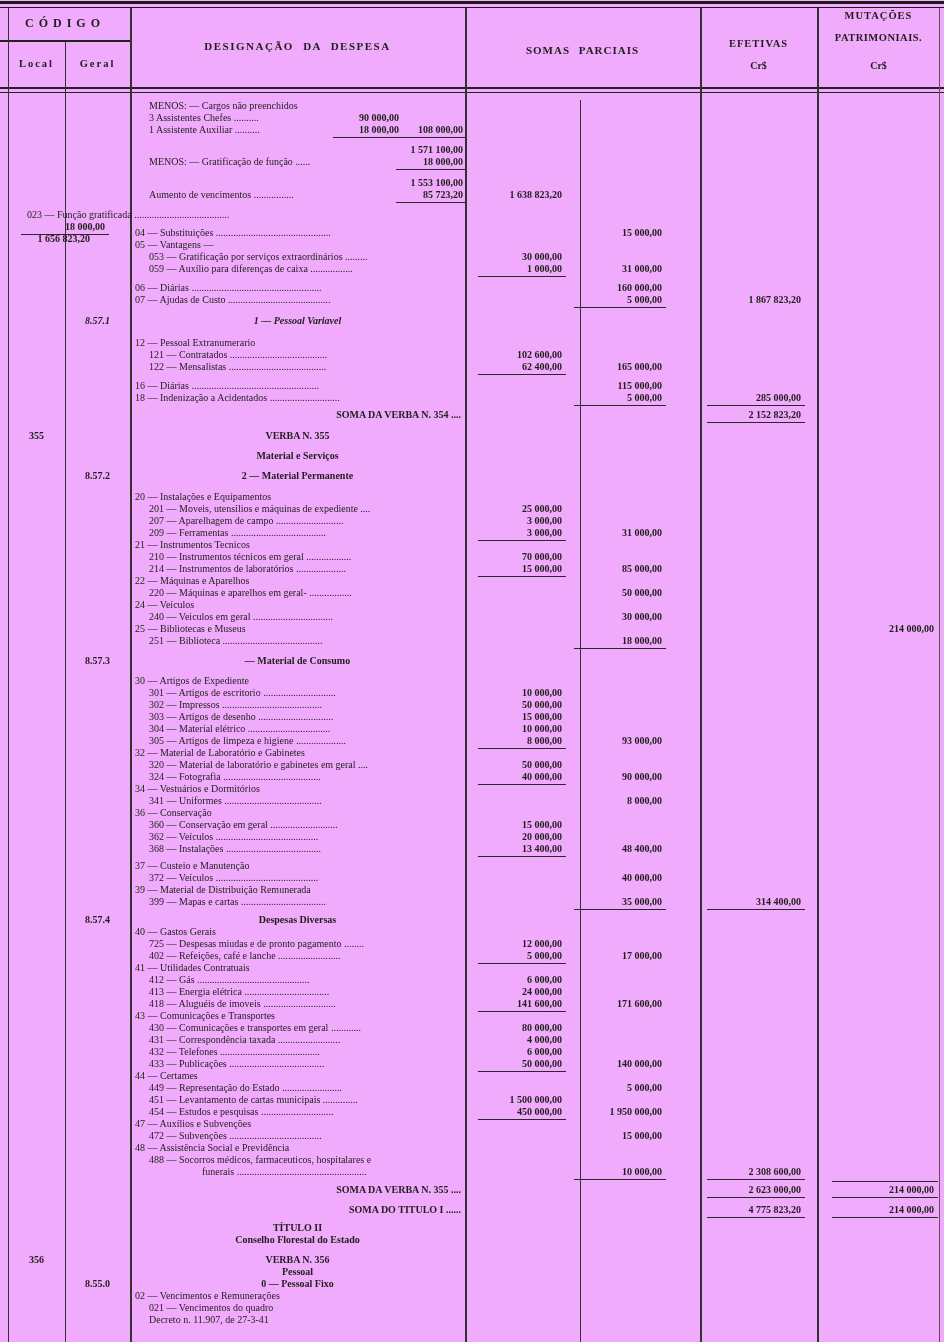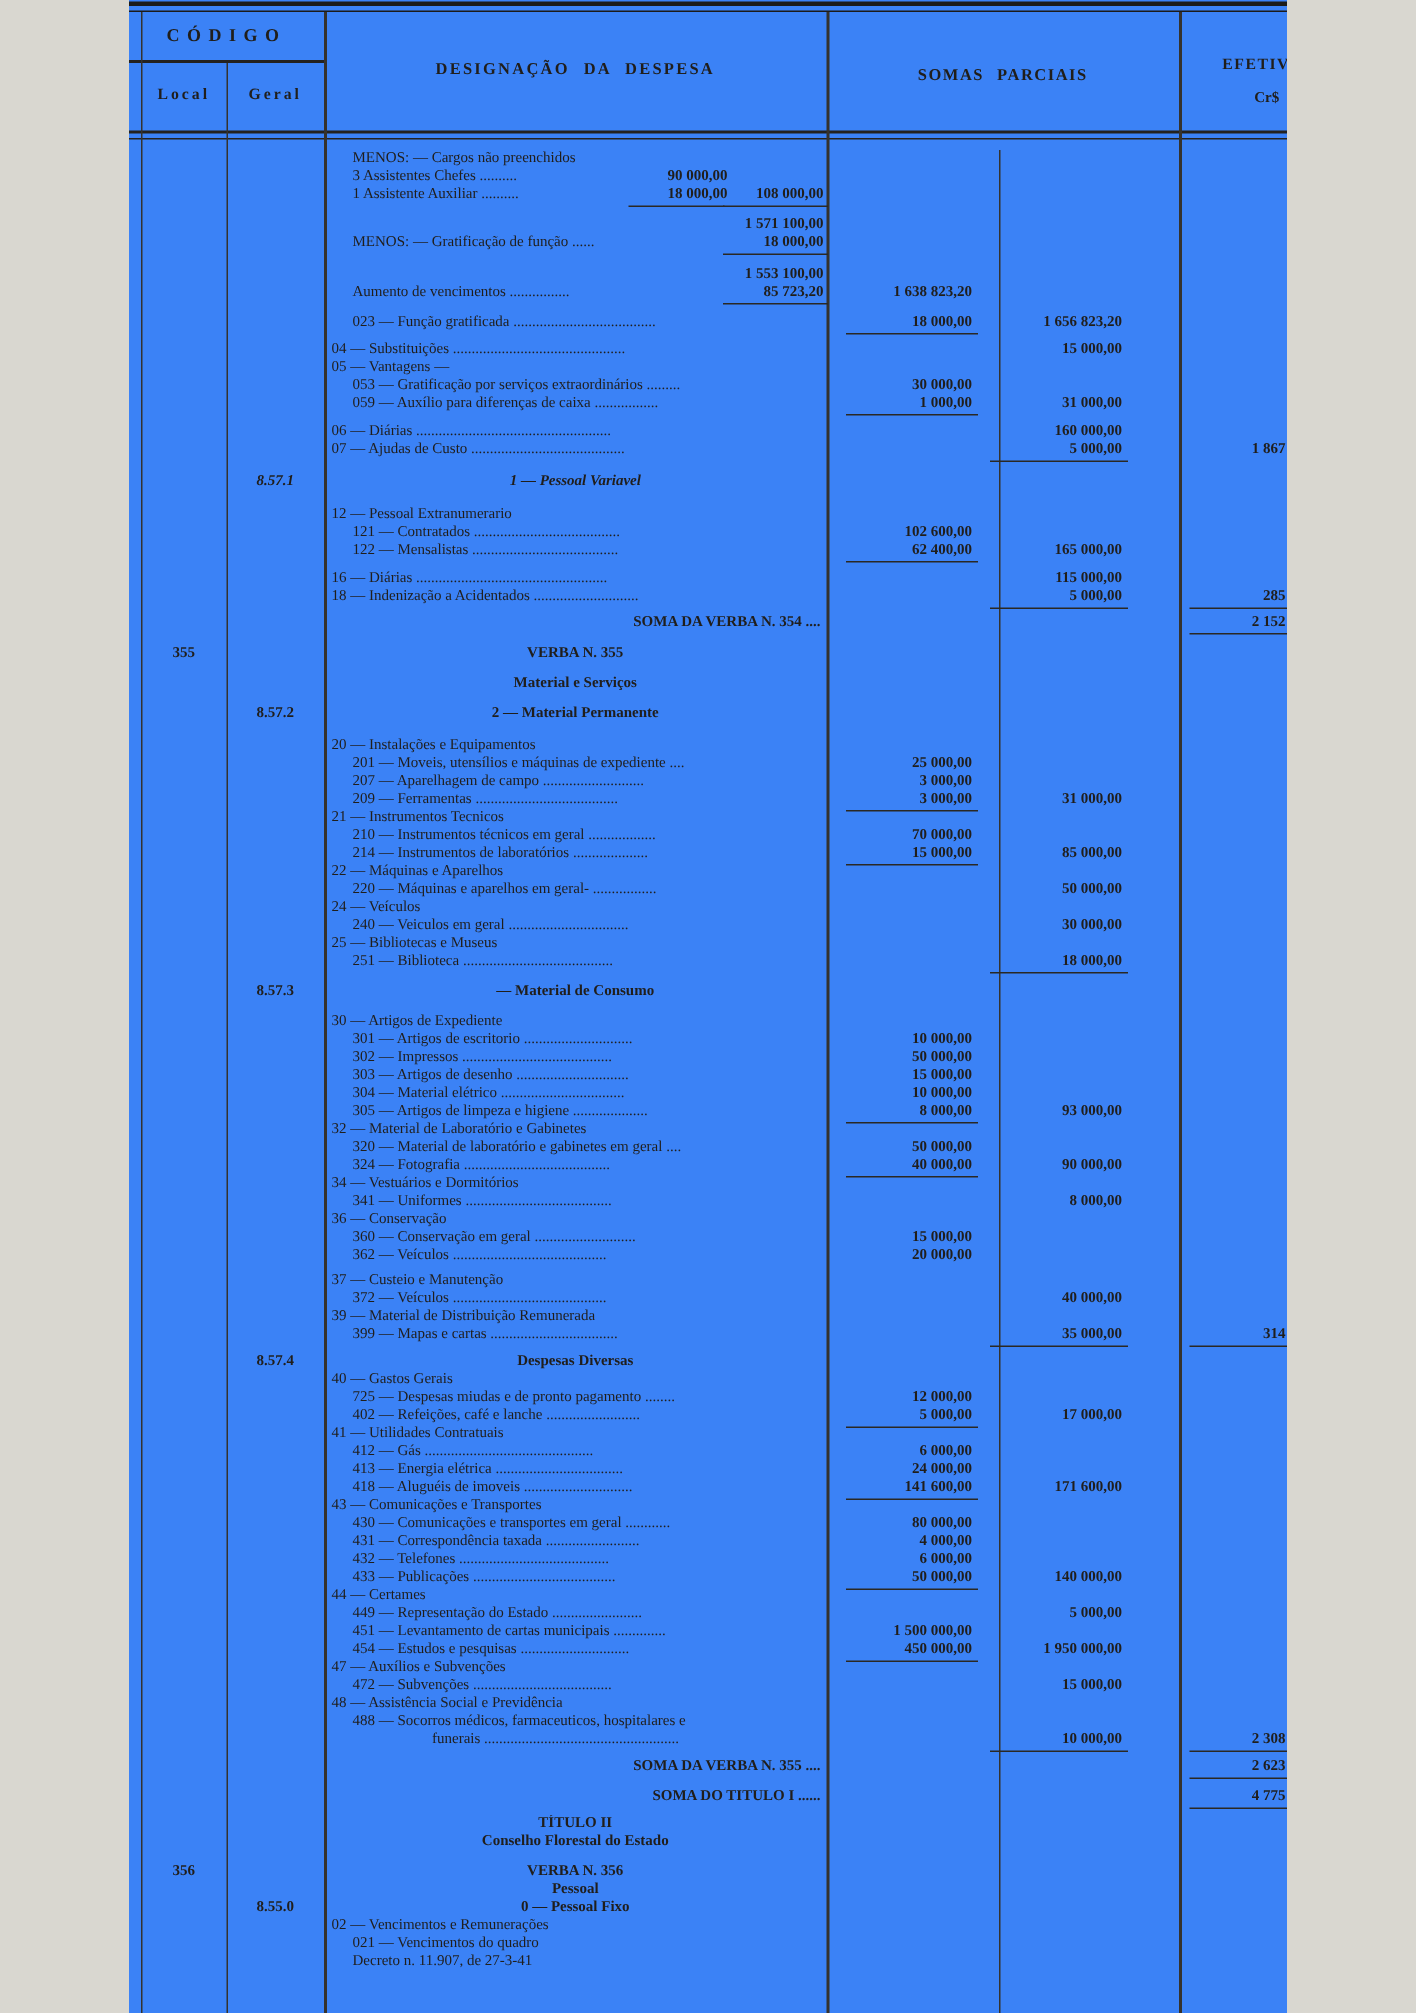--- a/index.html
+++ b/index.html
@@ -1,18 +1,18 @@
 <!DOCTYPE html>
 <html lang="pt"><head>
 <meta charset="utf-8">
 <style>
   html,body{margin:0;padding:0;background:#d9d7d0;}
   .page{
-    position:relative;width:772px;height:1342px;margin:0 auto;
-    background:#3b82f6;overflow:hidden;
+    position:relative;width:944px;height:1342px;margin:0 auto;
+    background:#f0abfc;overflow:hidden;
     font-family:"Liberation Serif","DejaVu Serif",serif;
     color:#201e1b;
   }
   
   .rule-top{position:absolute;left:0;right:0;top:1px;height:3px;
     border-top:3px solid #1c1b19;border-bottom:1px solid #1c1b19;}
   .rule-codigo{position:absolute;left:0;top:40px;width:130px;border-bottom:2px solid #24221f;}
   .rule-header{position:absolute;left:0;right:0;top:87px;height:3px;
     border-top:2px solid #24221f;border-bottom:1px solid #24221f;}
   .vline{position:absolute;background:#35322d;}
@@ -169,21 +169,21 @@
         <div class="c-desig i1">
           <div class="lbl">Aumento de vencimentos ................</div>
           <div class="d1"></div>
           <div class="d2 u">85 723,20</div>
         </div>
         <div class="c-sp1">1 638 823,20</div>
         <div class="c-sp2"></div>
         <div class="c-ef"></div>
         <div class="c-mu"></div>
       </div>
-      <div class="trow" style="margin-top: 8px;">
+      <div class="trow" style="margin-top: 8px; flex-direction: column;">
         <div class="c-local"></div>
         <div class="c-geral"></div>
         <div class="c-desig i1">
           <div class="lbl">023 — Função gratificada ......................................</div>
         </div>
         <div class="c-sp1 u">18 000,00</div>
         <div class="c-sp2">1 656 823,20</div>
         <div class="c-ef"></div>
         <div class="c-mu"></div>
       </div>
@@ -661,20 +661,31 @@
         <div class="c-mu"></div>
       </div>
       <div class="trow">
         <div class="c-local"></div>
         <div class="c-geral"></div>
         <div class="c-desig i1">
           <div class="lbl">362 — Veículos .........................................</div>
         </div>
         <div class="c-sp1">20 000,00</div>
         <div class="c-sp2"></div>
+        <div class="c-ef"></div>
+        <div class="c-mu"></div>
+      </div>
+      <div class="trow">
+        <div class="c-local"></div>
+        <div class="c-geral"></div>
+        <div class="c-desig i1">
+          <div class="lbl">368 — Instalações ......................................</div>
+        </div>
+        <div class="c-sp1 u">13 400,00</div>
+        <div class="c-sp2">48 400,00</div>
         <div class="c-ef"></div>
         <div class="c-mu"></div>
       </div>
       <div class="trow" style="margin-top: 5px;">
         <div class="c-local"></div>
         <div class="c-geral"></div>
         <div class="c-desig i0">
           <div class="lbl">37 — Custeio e Manutenção</div>
         </div>
         <div class="c-sp1"></div>

